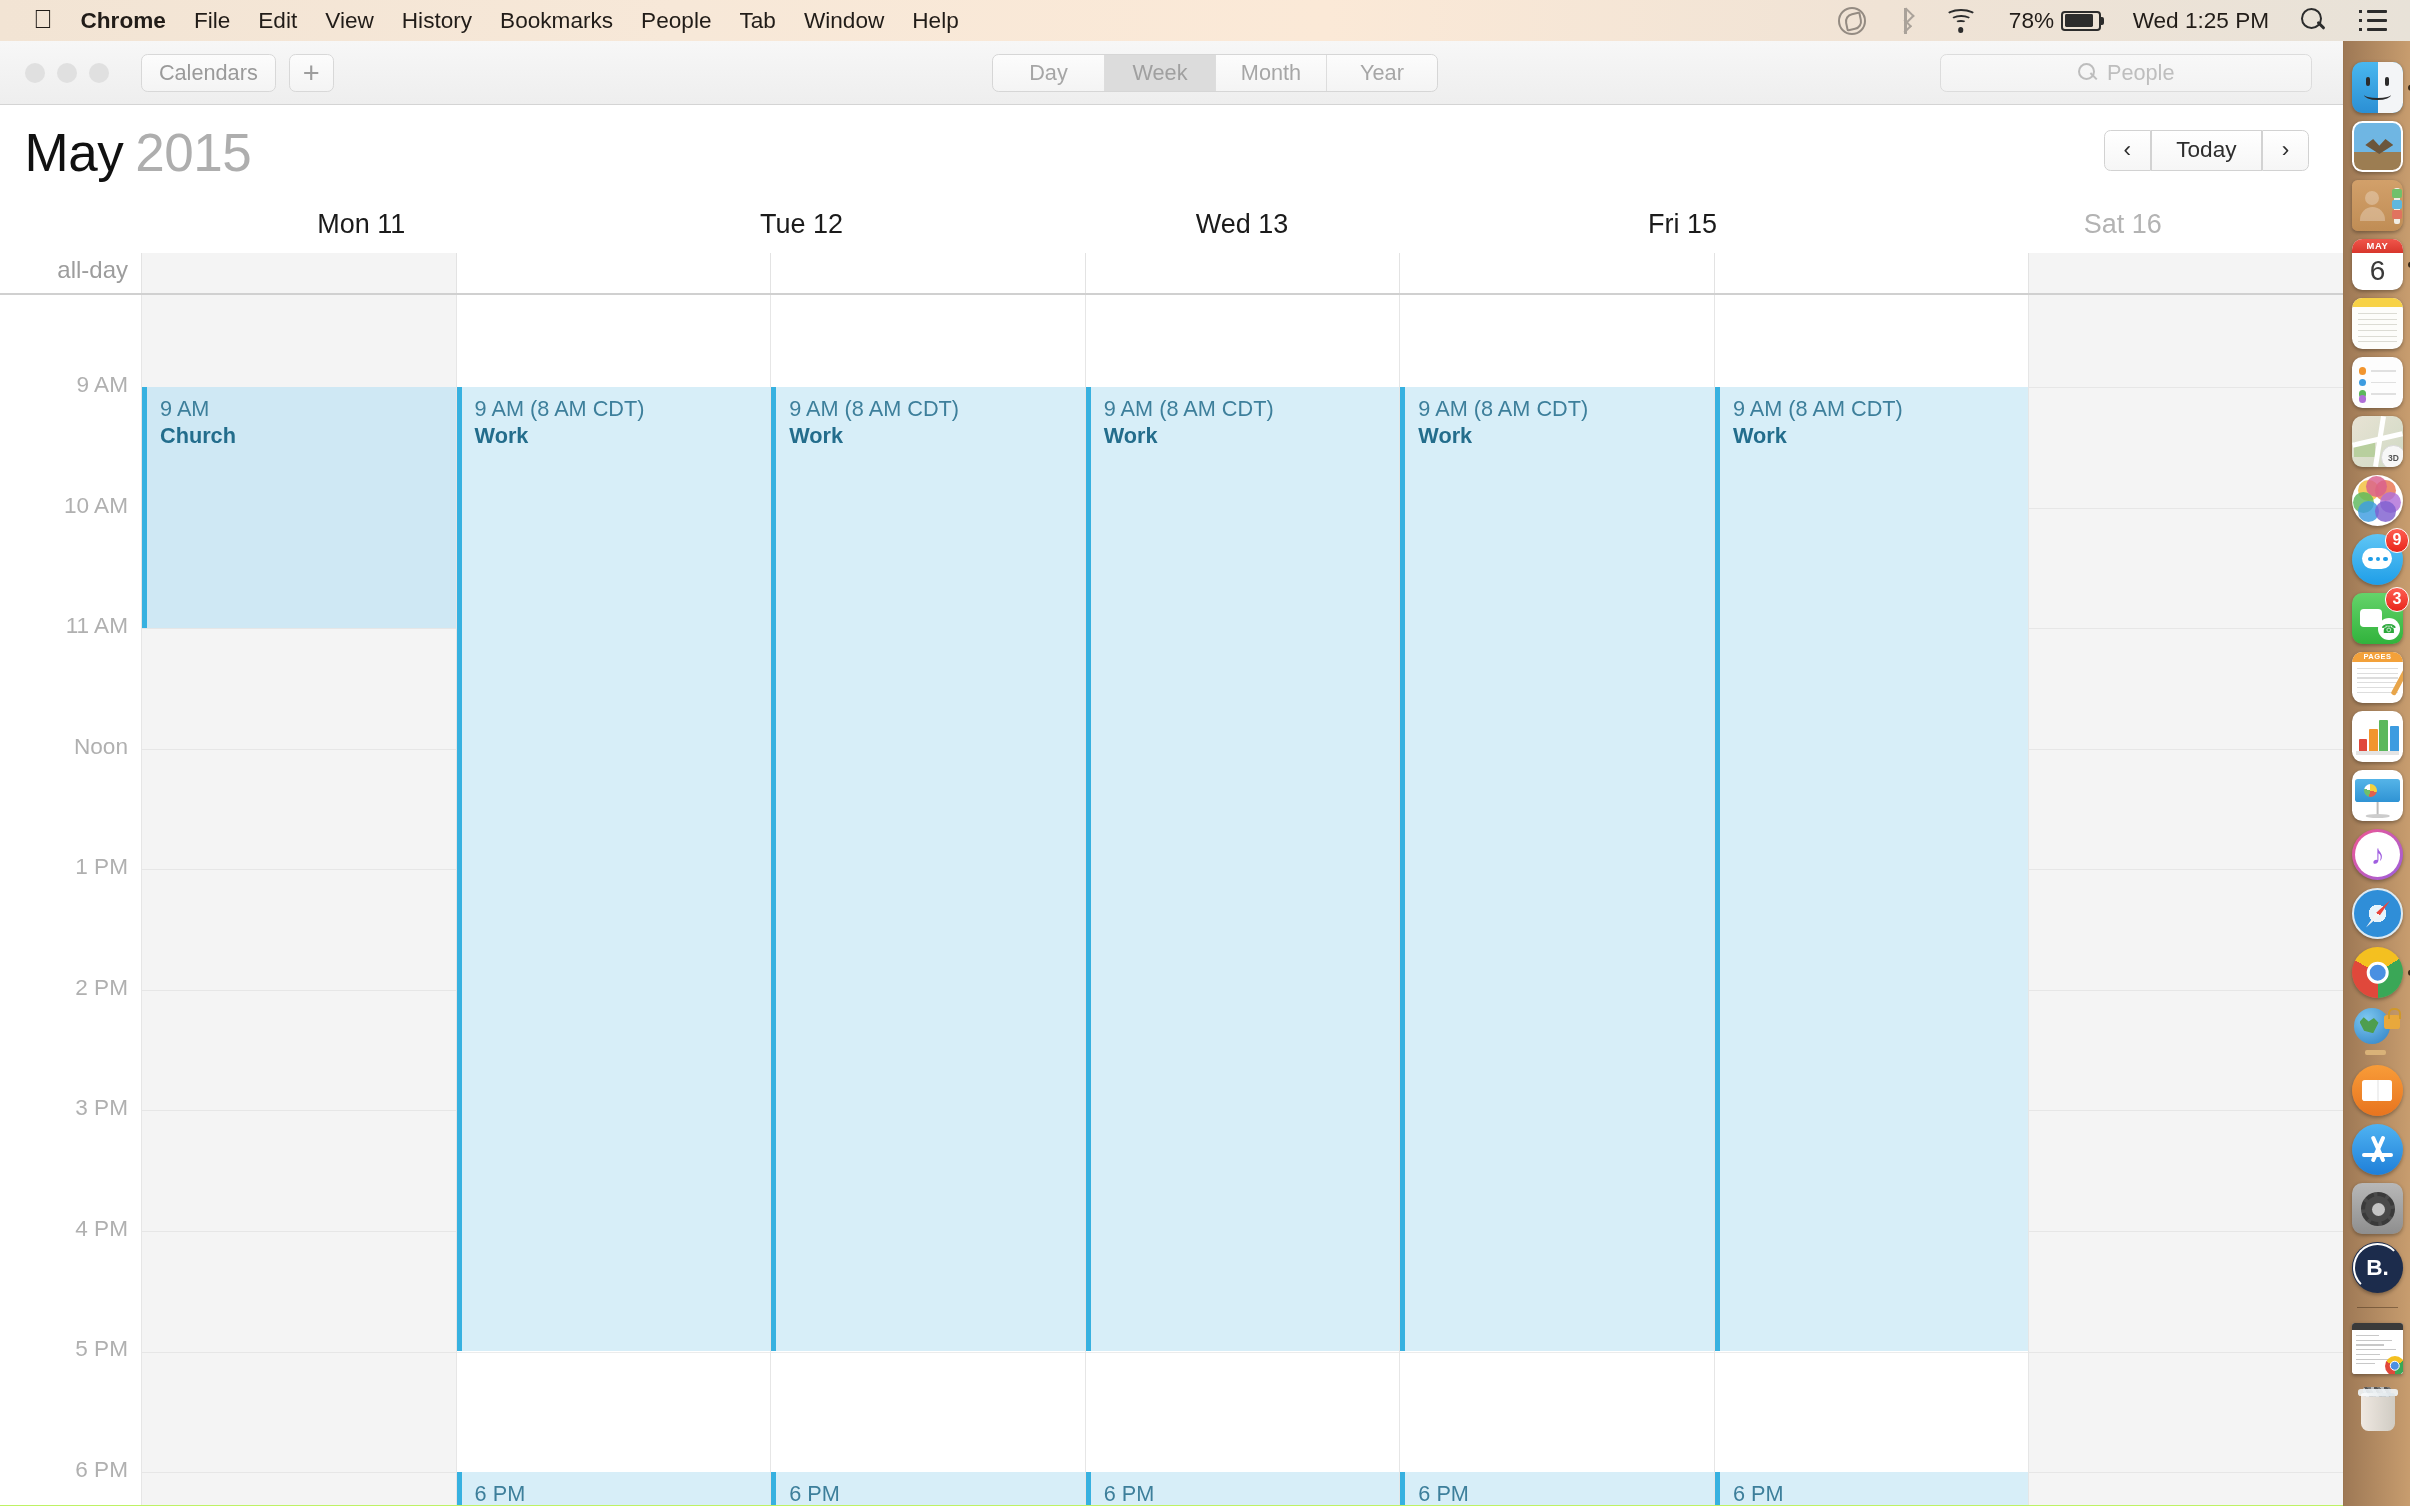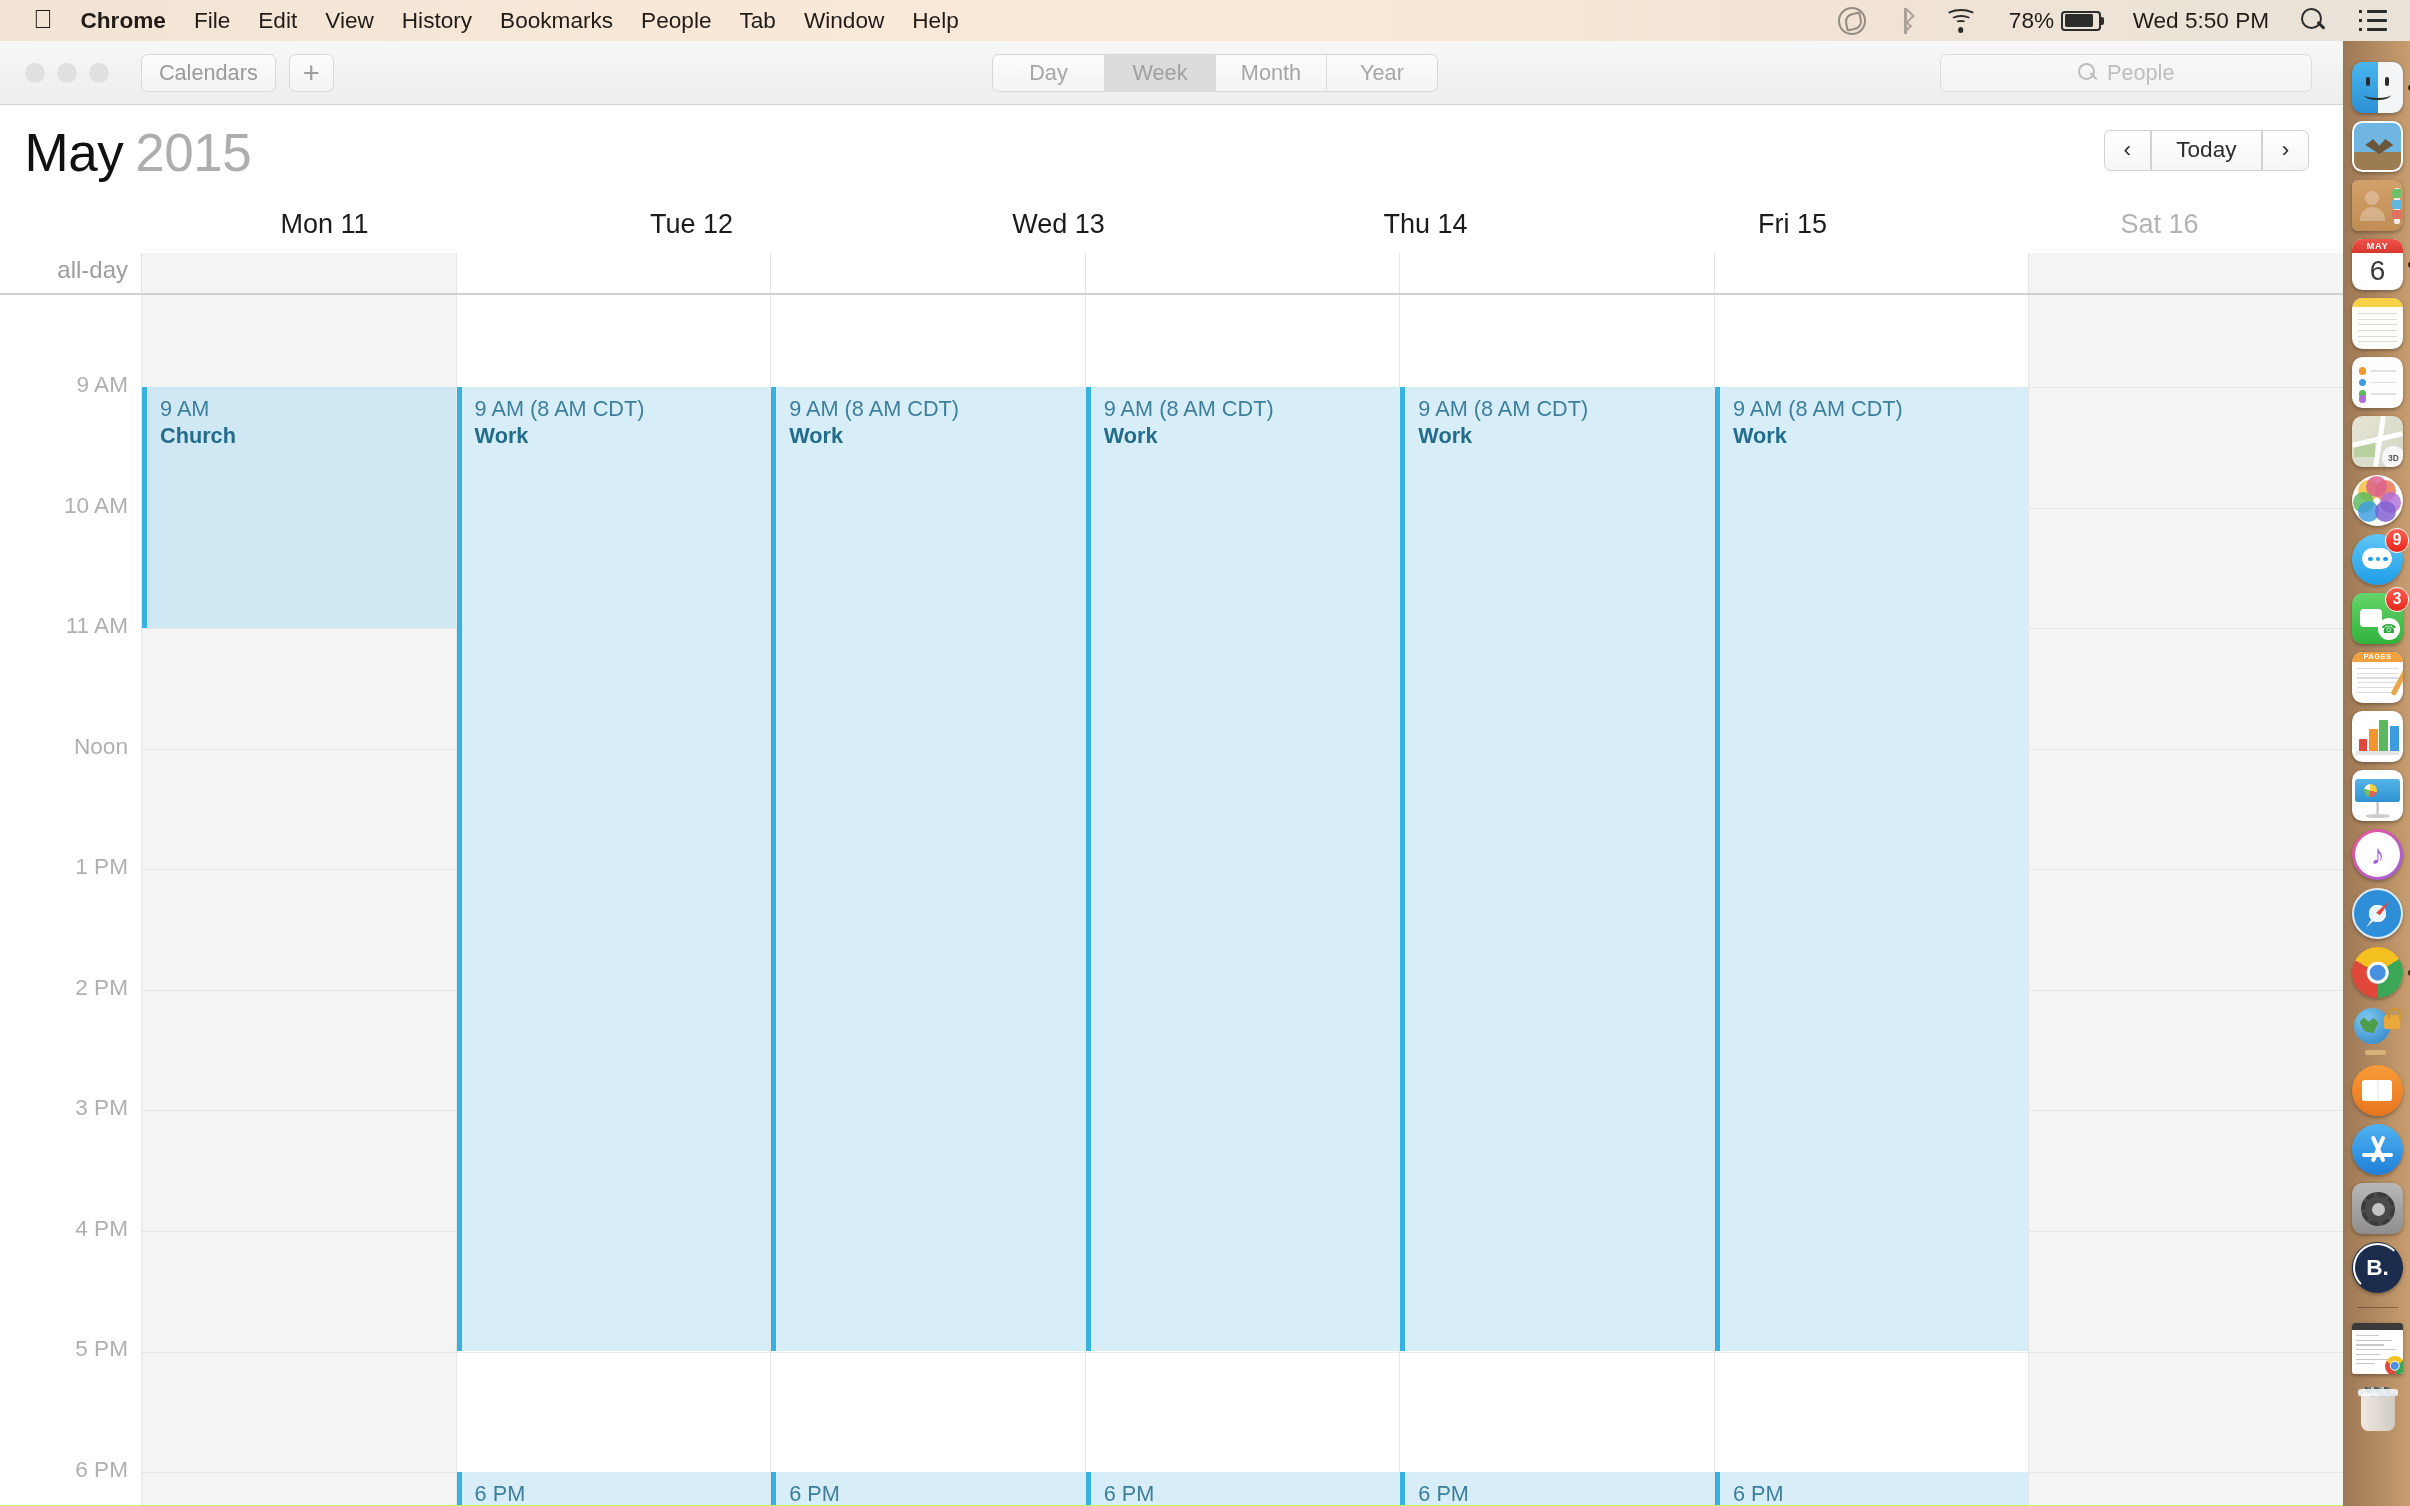--- a/index.html
+++ b/index.html
@@ -392,21 +392,21 @@
             <span></span>
             <b></b>
           </span>
       </span>
       <span class="ritem">
         <span class="batt-pct">78%</span>
         <span class="battico">
             <i></i>
           </span>
       </span>
-      <span class="ritem clock">Wed 5:50 PM</span>
+      <span class="ritem clock">Wed 1:25 PM</span>
       <span class="ritem">
           <span class="srchico"></span>
         </span>
       <span class="ritem">
         <span class="listico">
             <i></i>
             <i></i>
             <i></i>
           </span>
       </span>
@@ -446,21 +446,20 @@
         <div class="nb" id="nav-today">Today</div>
         <div class="nb" id="nav-next">›</div>
       </div>
     </div>
 
     <div id="dayheader">
       <div class="gut"></div>
       <div class="dh">Mon 11</div>
       <div class="dh">Tue 12</div>
       <div class="dh">Wed 13</div>
-      <div class="dh">Thu 14</div>
       <div class="dh">Fri 15</div>
       <div class="dh weekend">Sat 16</div>
     </div>
 
     <div id="alldayrow">
       <div class="gut">all-day</div>
       <div class="adc weekend"></div>
       <div class="adc"></div>
       <div class="adc"></div>
       <div class="adc"></div>

